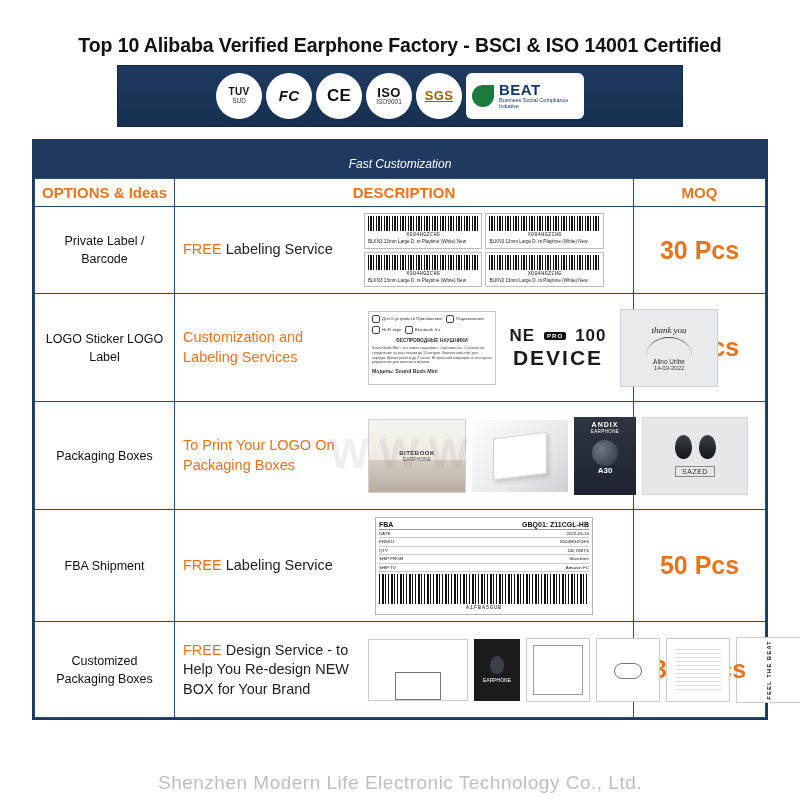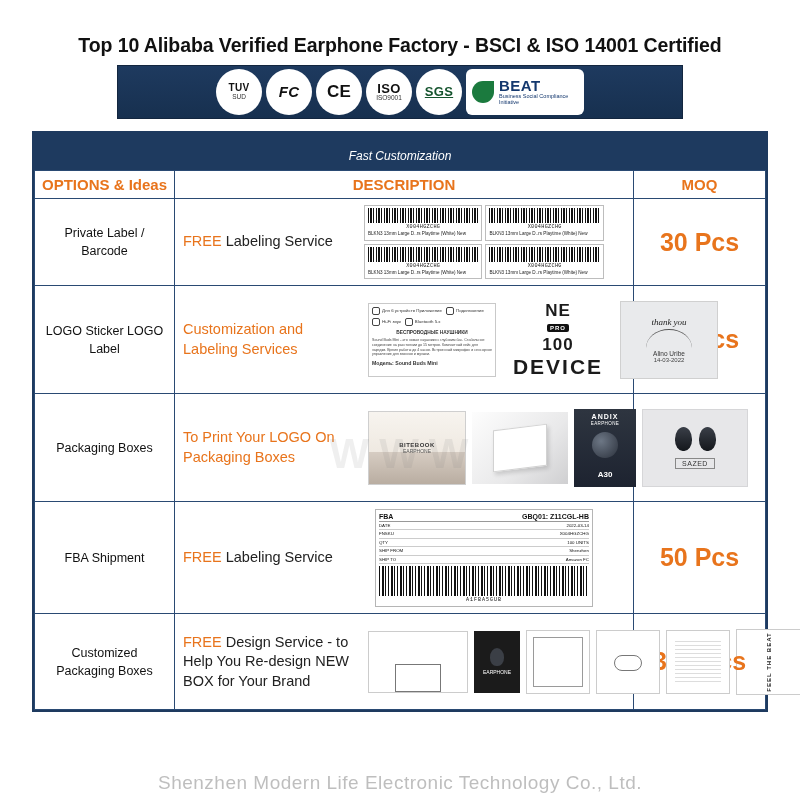--- a/index.html
+++ b/index.html
@@ -25,21 +25,21 @@
     padding: 10px 4px 6px 4px;
     letter-spacing: -0.1px;
     white-space: nowrap;
     margin-top: 24px;
   }
 
   
   .cert-banner {
     width: 566px;
     margin: 2px auto 0 auto;
-    height: 54px;
+    height: 62px;
     background: #1d3557;
     background: linear-gradient(180deg,#1e3a5f 0%, #17304f 100%);
     border: 1px solid #13263f;
     display: flex;
     align-items: center;
     justify-content: center;
     gap: 4px;
     padding: 0 8px;
     box-sizing: border-box;
   }
@@ -73,21 +73,21 @@
     letter-spacing: 0.3px;
   }
   .cert-badge .sub {
     font-size: 6.5px;
     font-weight: normal;
     color: #333;
   }
   .cert-badge.tuv .main { font-size: 10px; }
   .cert-badge.fcc .main { font-size: 15px; font-style: italic; }
   .cert-badge.ce .main { font-size: 17px; }
-  .cert-badge.sgs .main { font-size: 13px; color:#14532d;text-decoration:underline; }
+  .cert-badge.sgs .main { font-size: 13px; color:#a16207;text-decoration:underline; }
   .bsci-leaf {
     width: 22px; height: 22px;
     background: #1b7a3e;
     border-radius: 50% 0 50% 50%;
     flex: 0 0 auto;
   }
   .bsci-text { text-align: left; }
   .bsci-text .main { font-size: 15px; color: #14386e; letter-spacing: .5px;}
   .bsci-text .sub { font-size: 5.5px; color:#14386e;}
 
@@ -290,22 +290,21 @@
     flex-direction: column;
     align-items: center;
     justify-content: center;
   }
   .dev-top {
     font-size: 17px;
     font-weight: bold;
     letter-spacing: 1px;
     display: flex;
     align-items: center;
-    gap: 3px;
-    flex-direction: column;
+    gap: 9px;
   }
   .dev-pro {
     font-size: 6px;
     background: #111;
     color: #fff;
     padding: 1px 3px;
     border-radius: 2px;
   }
   .dev-bottom {
     font-size: 21px;
@@ -377,21 +376,21 @@
     padding-top: 4px;
     box-sizing: border-box;
   }
   .ph-retail .b { font-size: 7px; font-weight: bold; letter-spacing:1px;}
   .ph-retail .s { font-size: 4.5px; letter-spacing:.4px; margin-top:1px;}
   .ph-retail .bud {
     width: 26px; height: 26px; border-radius: 50%;
     background: radial-gradient(circle at 35% 35%, #6d7785, #2b313c);
     margin-top: 6px;
   }
-  .ph-retail .m { font-size: 8px; font-weight:bold; margin-top:12px;}
+  .ph-retail .m { font-size: 8px; font-weight:bold; margin-top:0;}
   .ph-pouch {
     width: 104px; height: 76px;
     background: #e7e7e9;
     border: 1px solid #d6d6d8;
     display:flex; flex-direction:column; align-items:center; justify-content:center;
     position: relative;
   }
   .ph-pouch .buds {
     display:flex; gap:7px;
   }

